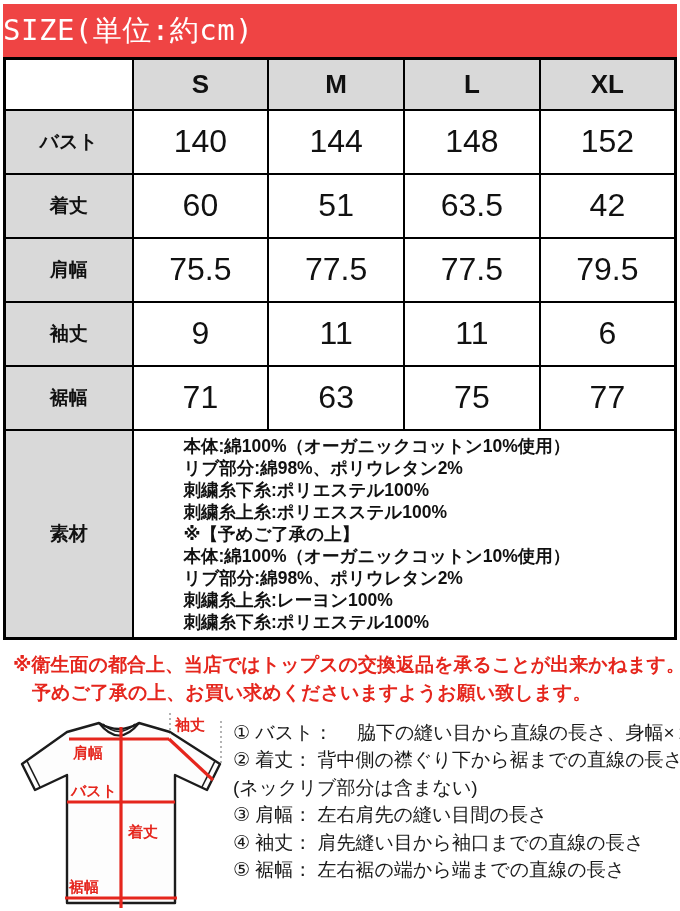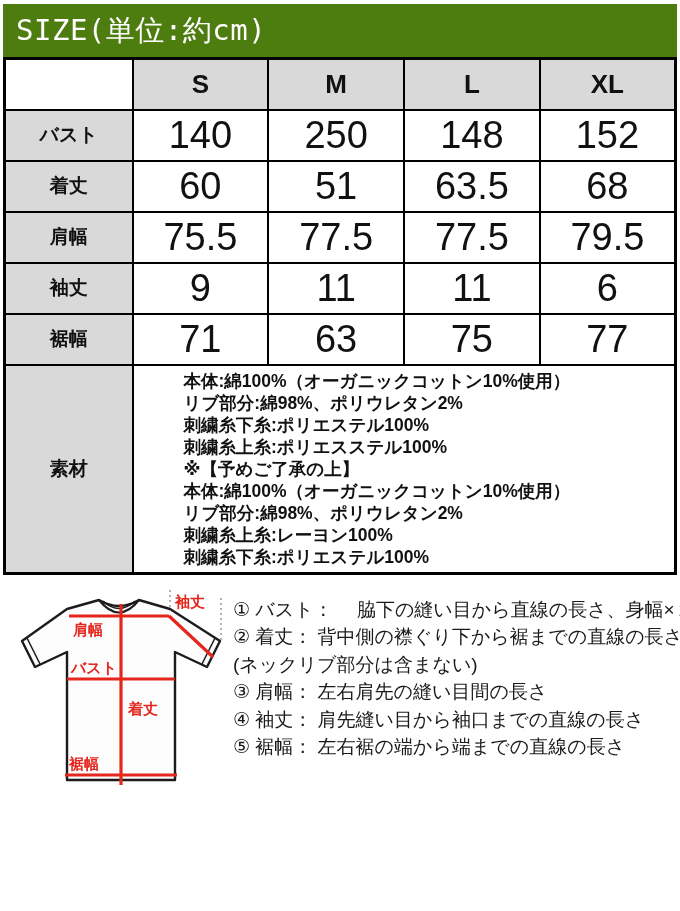--- a/index.html
+++ b/index.html
@@ -1,35 +1,35 @@
 <!DOCTYPE html>
 <html><head>
 <meta charset="utf-8">
 <style>
   * { margin:0; padding:0; box-sizing:border-box; }
   html,body { width:680px; height:911px; background:#ffffff; overflow:hidden;
     font-family:"Liberation Sans","DejaVu Sans",sans-serif; color:#111; }
   .page { padding:4px 3px 0 3px; }
 
   
-  .title-bar { background:#4d7c0f; color:#ffffff; height:53px; display:flex;
-    align-items:center; padding-left:13px; }
+  .title-bar { background:#ef4444; color:#ffffff; height:53px; display:flex;
+    align-items:center; }
   .title-bar .title-text { font-family:"DejaVu Sans Mono","Liberation Mono",monospace;
     font-size:29px; font-weight:500; letter-spacing:0.5px; }
 
   
   table.size-table { border-collapse:collapse; width:674px; table-layout:fixed;
     border:3px solid #000; }
   .size-table th, .size-table td { border:2px solid #000; text-align:center;
     vertical-align:middle; }
   .size-table col.c-label { width:128px; }
   .size-table thead th { background:#d9d9d9; height:51px; font-size:26px; font-weight:600; }
   .size-table thead th.corner { background:#ffffff; }
   .size-table tbody th.row-label { background:#d9d9d9; font-size:19px; font-weight:700; }
-  .size-table td.num { font-size:38px; font-weight:500; height:51px;
+  .size-table td.num { font-size:32px; font-weight:500; height:64px;
     font-family:"Liberation Sans","DejaVu Sans",sans-serif; }
   .size-table td.material-cell { text-align:left; vertical-align:middle;
     padding:4px 2px 4px 6px; }
   .size-table td.material-cell div { font-size:17.5px; font-weight:700; line-height:22px;
     white-space:nowrap;margin-left:44px; }
 
   
   .notes { margin:11px 0 0 10px; }
   .note-line { font-size:19px; font-weight:700; line-height:28px; white-space:nowrap; }
   .note-red { color:#e5261d; }
@@ -67,30 +67,30 @@
         <th>S</th>
         <th>M</th>
         <th>L</th>
         <th>XL</th>
       </tr>
     </thead>
     <tbody>
       <tr>
         <th class="row-label">バスト</th>
         <td class="num">140</td>
-        <td class="num">250</td>
+        <td class="num">144</td>
         <td class="num">148</td>
         <td class="num">152</td>
       </tr>
       <tr>
         <th class="row-label">着丈</th>
         <td class="num">60</td>
         <td class="num">51</td>
         <td class="num">63.5</td>
-        <td class="num">68</td>
+        <td class="num">42</td>
       </tr>
       <tr>
         <th class="row-label">肩幅</th>
         <td class="num">75.5</td>
         <td class="num">77.5</td>
         <td class="num">77.5</td>
         <td class="num">79.5</td>
       </tr>
       <tr>
         <th class="row-label">袖丈</th>
@@ -117,20 +117,22 @@
           <div>本体:綿100%（オーガニックコットン10%使用）</div>
           <div>リブ部分:綿98%、ポリウレタン2%</div>
           <div>刺繍糸上糸:レーヨン100%</div>
           <div>刺繍糸下糸:ポリエステル100%</div>
         </td>
       </tr>
     </tbody>
   </table>
 
   <div class="notes">
+    <div class="note-line note-red">※衛生面の都合上、当店ではトップスの交換返品を承ることが出来かねます。</div>
+    <div class="note-line note-red note-indent">予めご了承の上、お買い求めくださいますようお願い致します。</div>
   </div>
 
   <div class="bottom">
 
     <div class="shirt-wrap">
       <svg width="218" height="203" viewBox="0 0 218 203">
 
         <path d="M54,21 L86,12 Q106,24 126,12 L157,21 L207,53 L194,79 L162,64 L162,192 L54,192 L54,64 L22,79 L9,53 Z" fill="#fdfdfd" stroke="#1c1c1c" stroke-width="2.4" stroke-linejoin="round"></path>
 
         <path d="M86,12 Q106,37 126,12" fill="none" stroke="#1c1c1c" stroke-width="2.2"></path>

